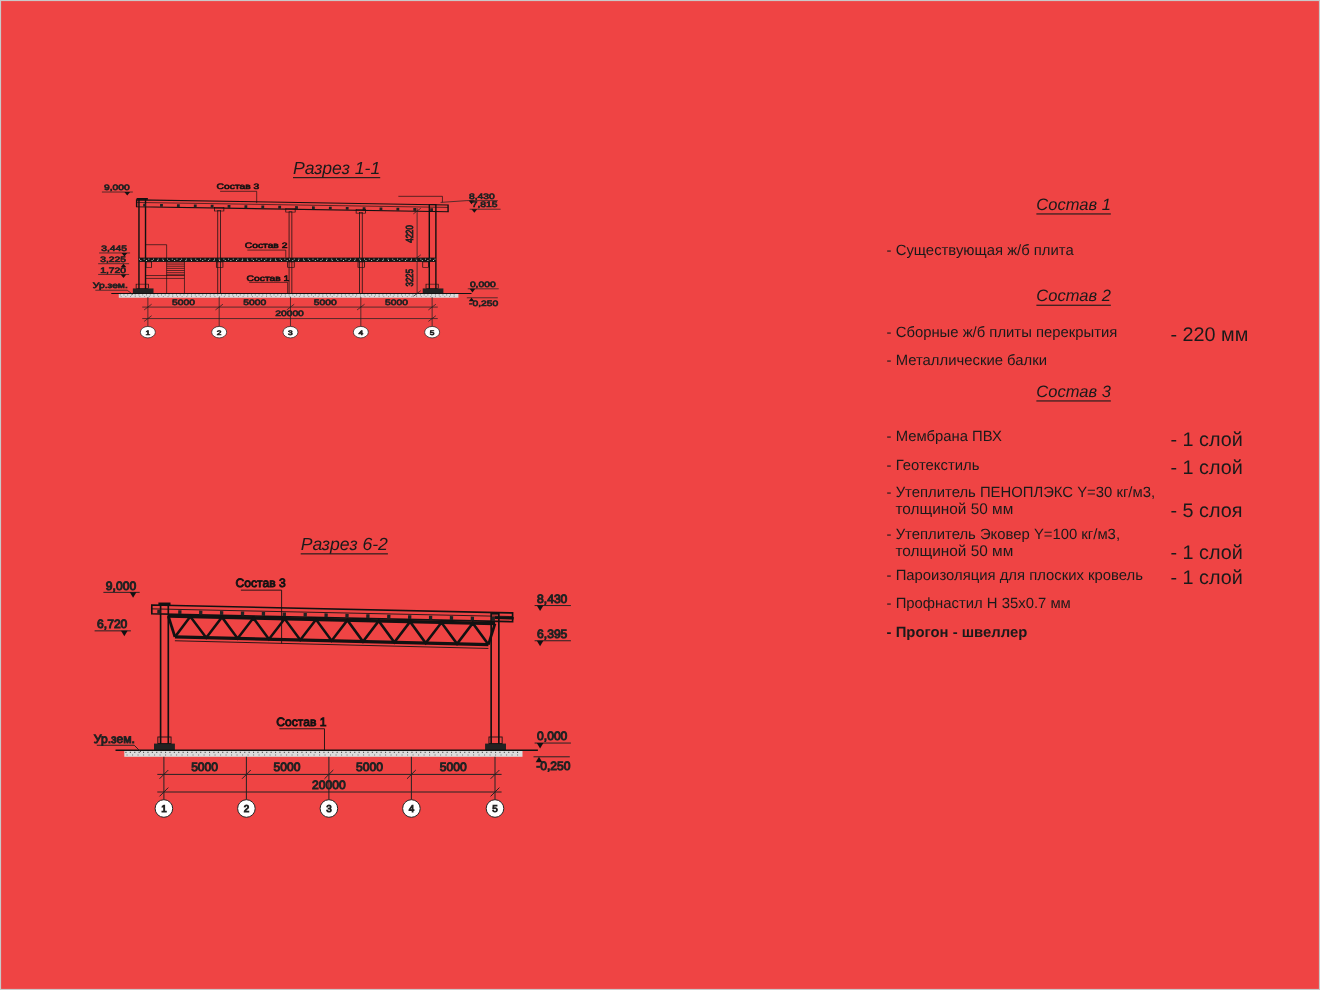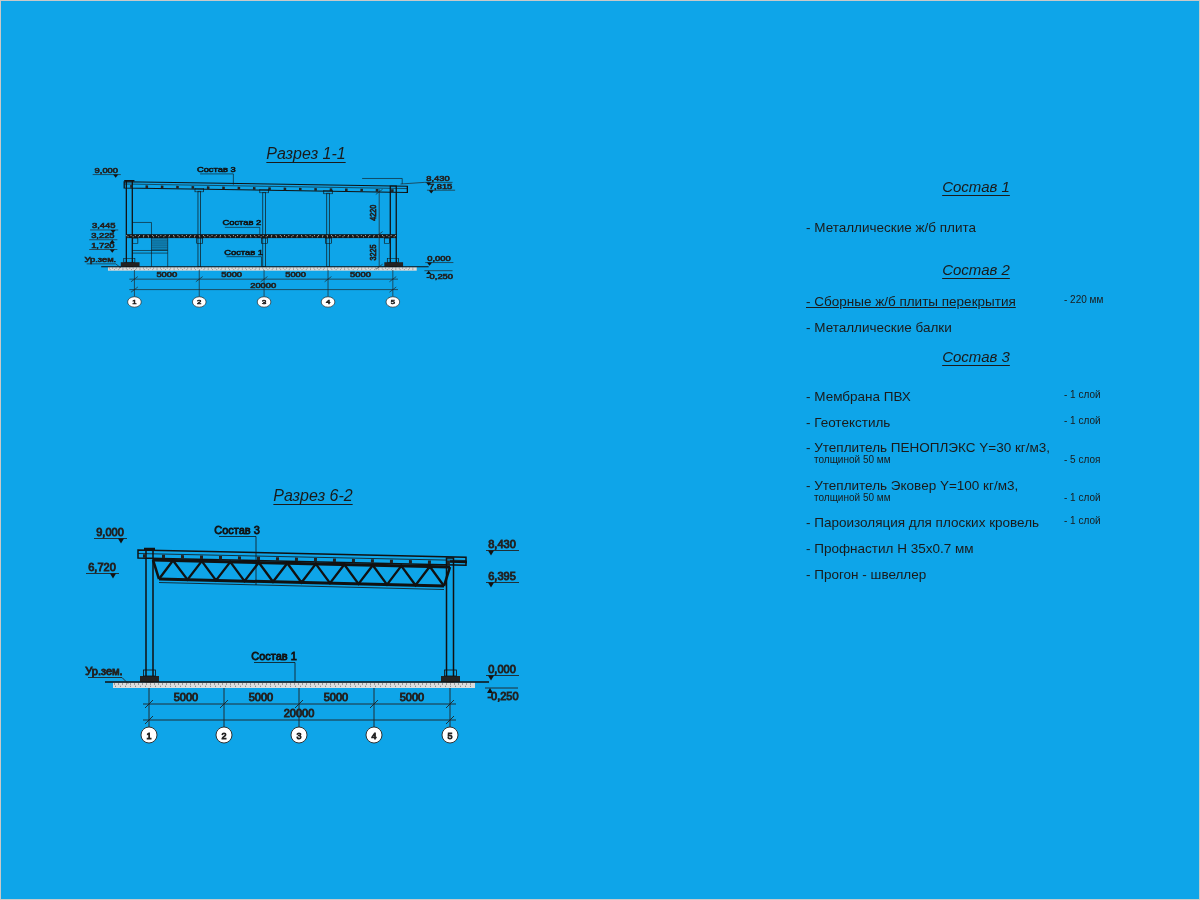--- a/index.html
+++ b/index.html
@@ -1,32 +1,32 @@
 <!DOCTYPE html>
 <html><head>
 <meta charset="utf-8">
 <style>
   html,body{margin:0;padding:0;background:#fff;}
   #page{
-    position:relative;width:1198px;height:898px;background:#0ea5e9;
+    position:relative;width:1198px;height:898px;background:#ef4444;
     border:1px solid #c9c9c9;overflow:hidden;
     font-family:"Liberation Sans", sans-serif;color:#1a1a1a;
   }
   .draw-title{
     position:absolute;font-style:italic;font-size:16px;font-weight:500;
     text-decoration:underline;text-underline-offset:3px;text-align:center;width:120px;
   }
   .comp-heading{
     position:absolute;left:800px;width:350px;text-align:center;
     font-style:italic;font-size:15px;font-weight:500;
     text-decoration:underline;text-underline-offset:3px;
   }
   .comp-item{position:absolute;left:805px;font-size:13.5px;white-space:nowrap;}
-  .comp-item2{position:absolute;left:813px;font-size:10px;white-space:nowrap;}
-  .comp-qty{position:absolute;left:1063px;font-size:10px;white-space:nowrap;}
+  .comp-item2{position:absolute;left:813px;font-size:14px;white-space:nowrap;}
+  .comp-qty{position:absolute;left:1063px;font-size:18px;white-space:nowrap;}
   svg{position:absolute;}
   svg text{font-family:"Liberation Sans", sans-serif;fill:#1a1a1a;}
   .t11{font-size:11px;}
   .t9{font-size:9px;}
   .ln{stroke:#111;stroke-width:1.5;fill:none;}
   .thin{stroke:#111;stroke-width:0.8;fill:none;}
   .dim{stroke:#222;stroke-width:0.9;fill:none;}
   .thick{stroke:#111;stroke-width:2.5;fill:none;}
   .arrow{fill:#111;stroke:none;}
 </style>
@@ -312,24 +312,24 @@
       <circle cx="449" cy="734" r="8" fill="#fff"></circle>
       <text x="148" y="737.5" text-anchor="middle" class="t9">1</text>
       <text x="223" y="737.5" text-anchor="middle" class="t9">2</text>
       <text x="298" y="737.5" text-anchor="middle" class="t9">3</text>
       <text x="373" y="737.5" text-anchor="middle" class="t9">4</text>
       <text x="449" y="737.5" text-anchor="middle" class="t9">5</text>
     </g>
   </svg>
 
   <div class="comp-heading" style="top:177px;">Состав 1</div>
-  <div class="comp-item" style="top:219px;">- Металлические ж/б плита</div>
+  <div class="comp-item" style="top:219px;">- Существующая ж/б плита</div>
 
   <div class="comp-heading" style="top:260px;">Состав 2</div>
-  <div class="comp-item" style="top:293px;text-decoration:underline;">- Сборные ж/б плиты перекрытия</div>
+  <div class="comp-item" style="top:293px;">- Сборные ж/б плиты перекрытия</div>
   <div class="comp-qty" style="top:293px;">- 220 мм</div>
   <div class="comp-item" style="top:319px;">- Металлические балки</div>
 
   <div class="comp-heading" style="top:347px;">Состав 3</div>
 
   <div class="comp-item" style="top:388px;">- Мембрана ПВХ</div>
   <div class="comp-qty" style="top:388px;">- 1 слой</div>
 
   <div class="comp-item" style="top:414px;">- Геотекстиль</div>
   <div class="comp-qty" style="top:414px;">- 1 слой</div>
@@ -339,15 +339,15 @@
   <div class="comp-qty" style="top:453px;">- 5 слоя</div>
 
   <div class="comp-item" style="top:477px;">- Утеплитель Эковер Y=100 кг/м3,</div>
   <div class="comp-item2" style="top:491px;">толщиной 50 мм</div>
   <div class="comp-qty" style="top:491px;">- 1 слой</div>
 
   <div class="comp-item" style="top:514px;text-align:center;">- Пароизоляция для плоских кровель</div>
   <div class="comp-qty" style="top:514px;">- 1 слой</div>
 
   <div class="comp-item" style="top:540px;">- Профнастил Н 35х0.7 мм</div>
-  <div class="comp-item" style="top:566px;">- Прогон - швеллер</div>
+  <div class="comp-item" style="top:566px;font-weight:bold;">- Прогон - швеллер</div>
 
 </div>
 
 </body></html>

